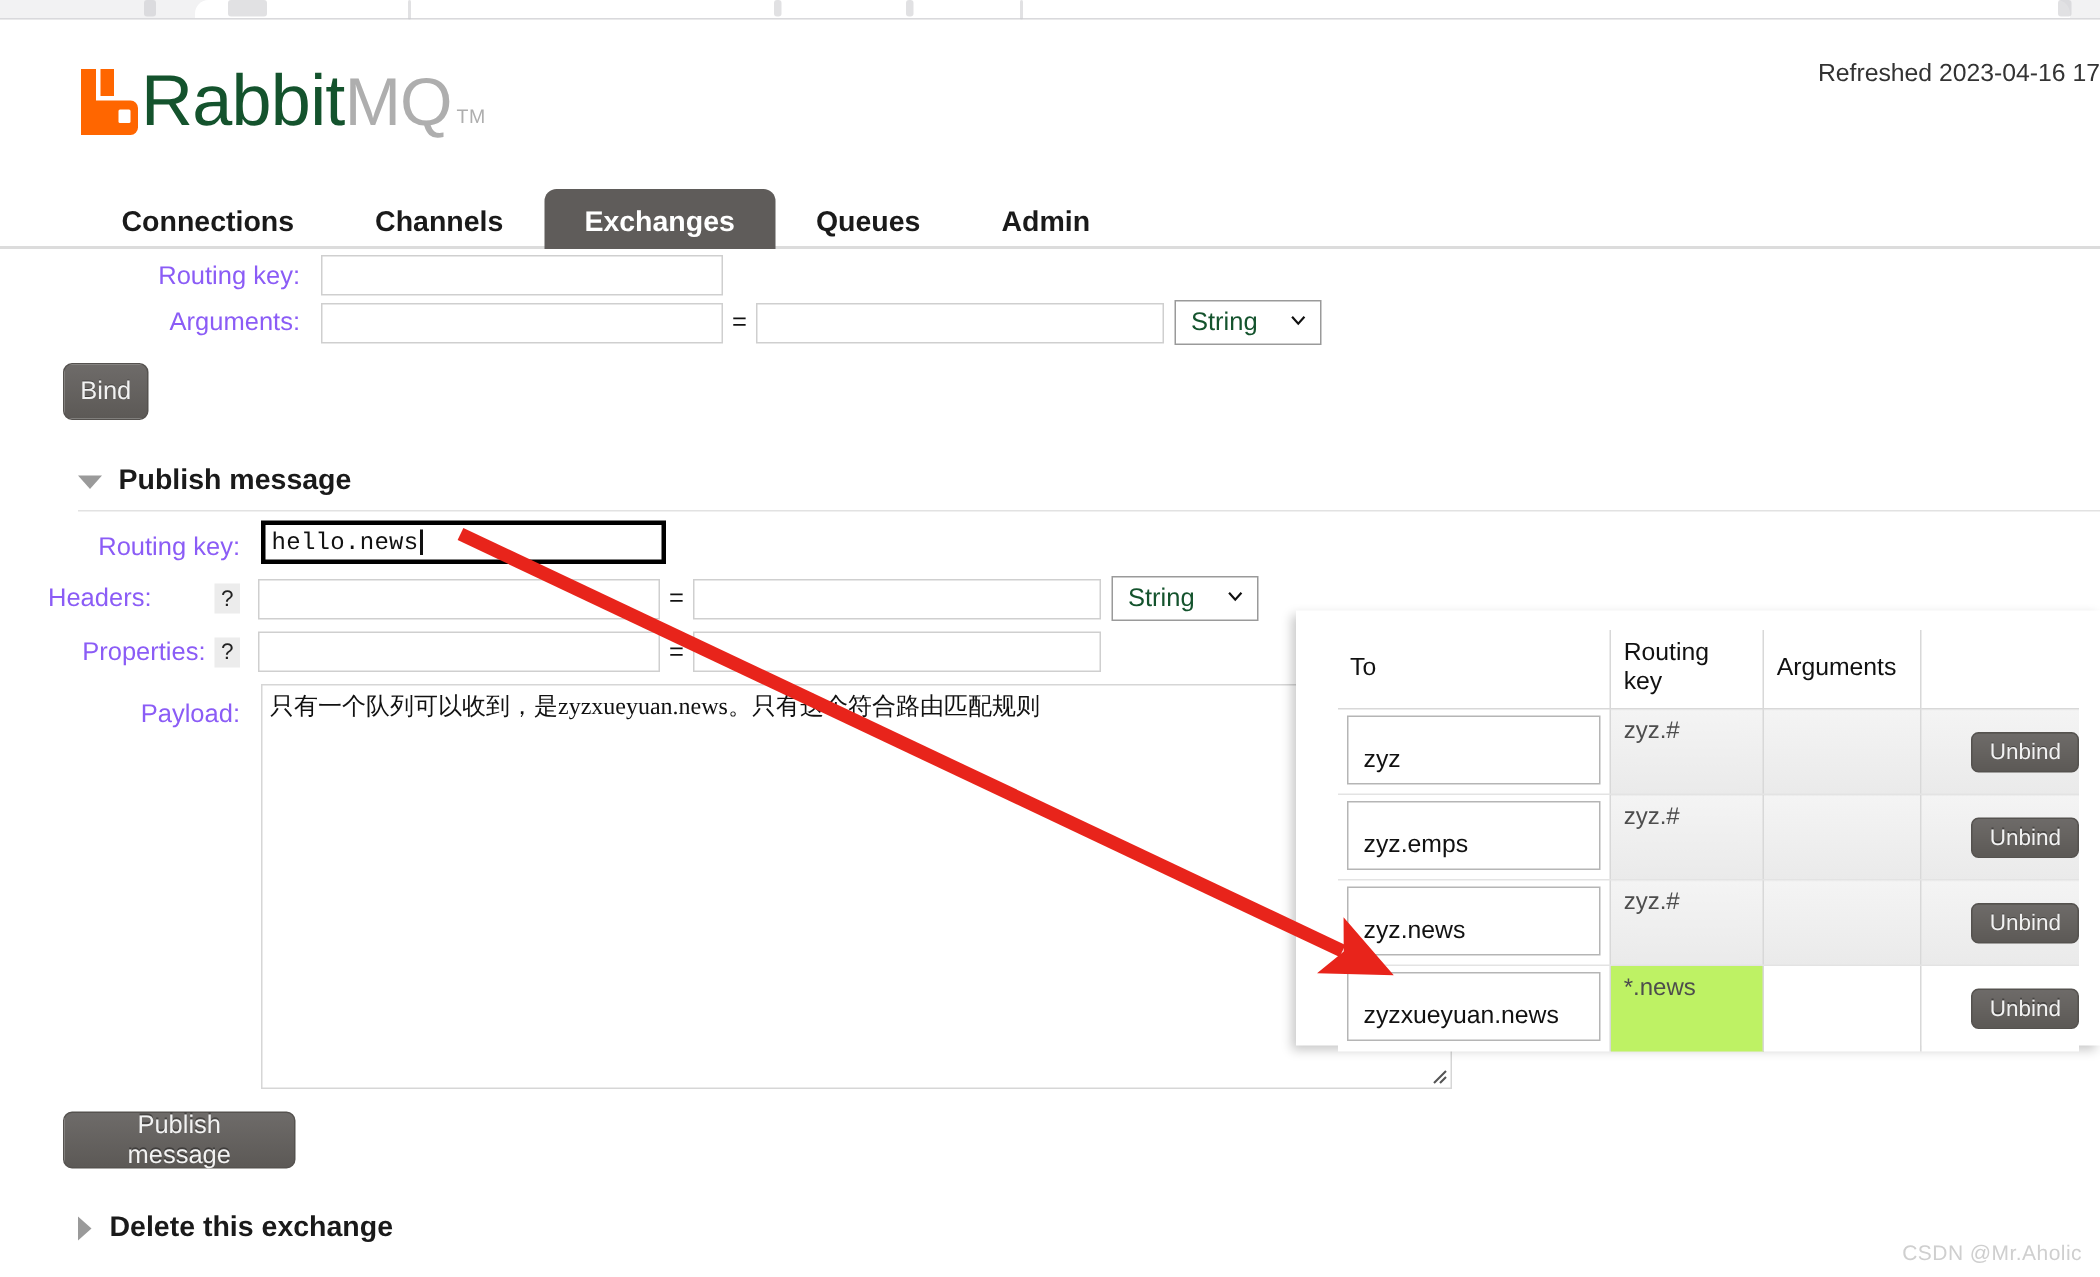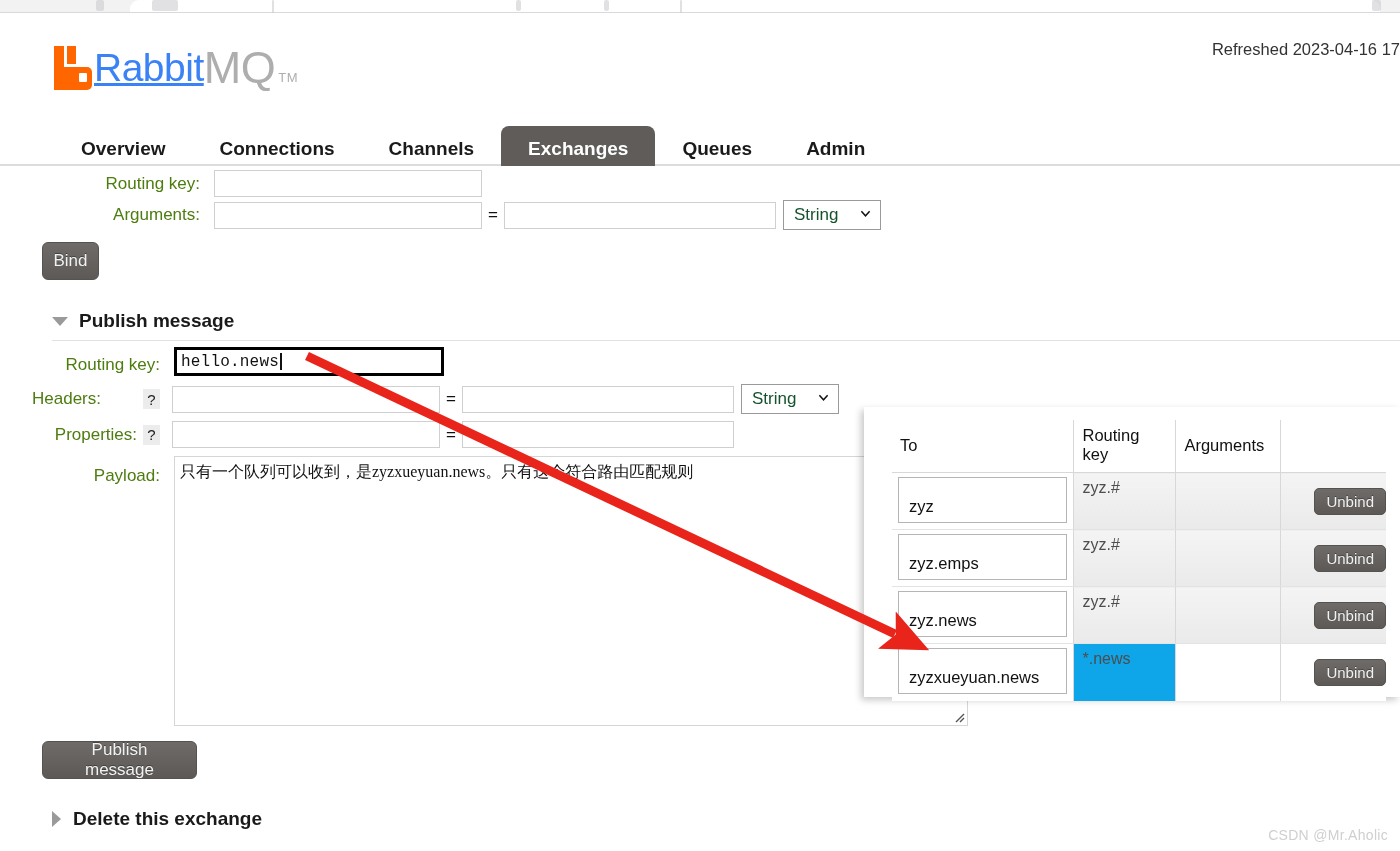--- a/index.html
+++ b/index.html
@@ -55,24 +55,23 @@
     background: #ff6600;
   }
   .logo-mark .b1 { left: 0;   top: 0;  width: 10px; height: 28px; }
   .logo-mark .b2 { left: 13px; top: 0;  width: 9px;  height: 18px; }
   .logo-mark .b3 { left: 0;   top: 21px; width: 38px; height: 23px; border-radius: 0 5px 5px 0; }
   .logo-mark .dot {
     position: absolute; left: 25px; top: 27px;
     width: 8px; height: 9px; background: #ffffff; border-radius: 1px;
   }
   .logo-rabbit {
-    font-size: 39px; line-height: 44px;
-    color: #3b82f6; font-weight: 400;
+    font-size: 48px; line-height: 44px;
+    color: #14532d; font-weight: 400;
     letter-spacing: -0.5px;
-    text-decoration: underline;
   }
   .logo-mq {
     font-size: 45px; line-height: 44px;
     color: #aeaeae; font-weight: 400;
     letter-spacing: -0.5px;
   }
   .logo-tm {
     font-size: 13px; color: #aeaeae;
     margin-left: 3px; padding-bottom: 5px;
     letter-spacing: .5px;
@@ -122,21 +121,21 @@
   }
 
   
   .form-row {
     position: absolute;
     display: flex;
     align-items: center;
   }
   .flabel {
     font-size: 17px;
-    color: #4d7c0f;
+    color: #8b5cf6;
     text-align: right;
     white-space: nowrap;
   }
   .txtinput {
     background: #ffffff;
     border: 1px solid #cfcfcf;
     height: 27px;
     font-size: 15px;
     font-family: "Liberation Mono", monospace;
     padding: 0 4px;
@@ -376,21 +375,20 @@
     <span class="logo-rabbit">Rabbit</span>
     <span class="logo-mq">MQ</span>
     <span class="logo-tm">TM</span>
   </div>
 
 
   <div class="refreshed">Refreshed 2023-04-16 17</div>
 
   <div class="nav">
     <div class="nav-inner">
-      <div class="tab">Overview</div>
       <div class="tab">Connections</div>
       <div class="tab">Channels</div>
       <div class="tab active">Exchanges</div>
       <div class="tab">Queues</div>
       <div class="tab">Admin</div>
     </div>
   </div>
 
   <div class="form-row" style="left:0; top:170px; width:500px;">
     <div class="flabel" style="width:200px;">Routing key:</div>
@@ -509,21 +507,21 @@
             </td>
           <td class="cell-args">
               <div></div>
             </td>
           <td class="cell-act"><button class="btn small">Unbind</button></td>
         </tr>
         <tr>
           <td class="cell-to" style="background:#ffffff !important;">
               <div class="queue-chip">zyzxueyuan.news</div>
             </td>
-          <td class="cell-rk" style="background:#0ea5e9;">
+          <td class="cell-rk" style="background:#bef264;">
               <div class="rk-inner">*.news</div>
             </td>
           <td class="cell-args" style="background:#ffffff;">
               <div></div>
             </td>
           <td class="cell-act" style="background:#ffffff;"><button class="btn small">Unbind</button></td>
         </tr>
       </tbody>
     </table>
   </div>

